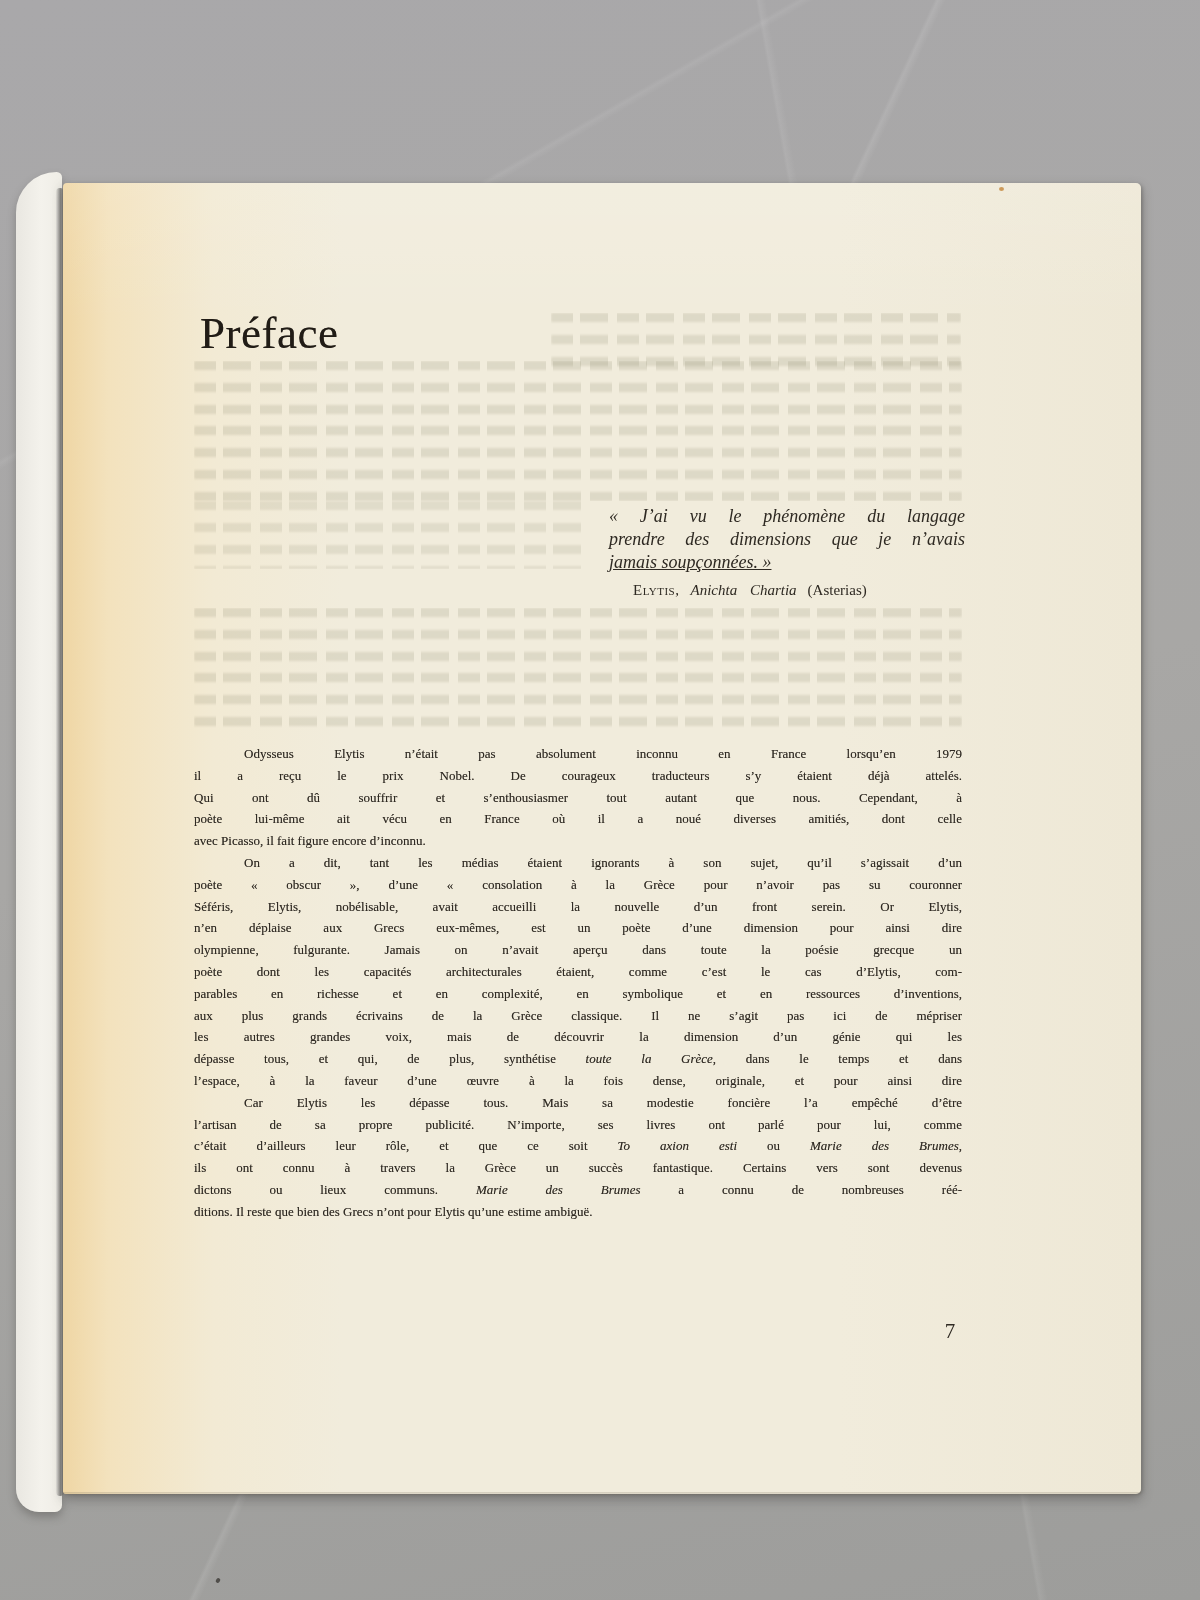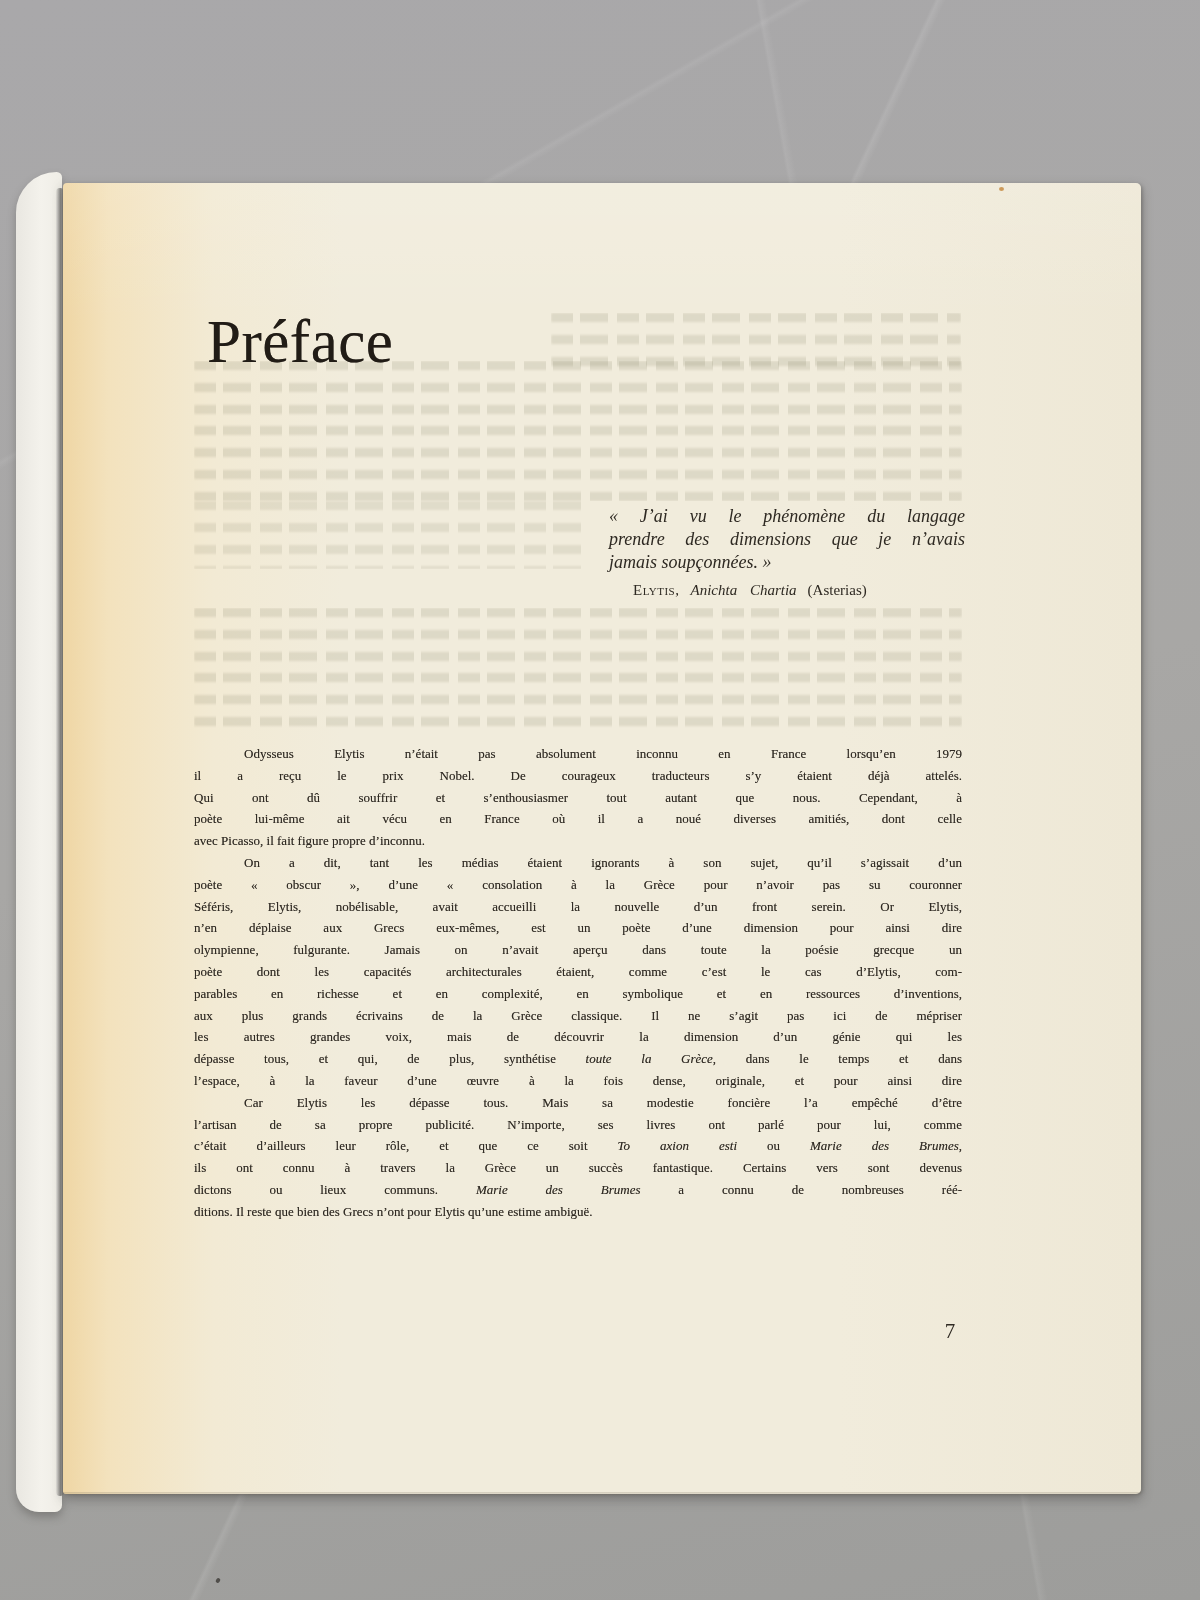--- a/index.html
+++ b/index.html
@@ -46,30 +46,30 @@
     position:absolute; opacity:.55; filter:blur(0.9px);
     background:repeating-linear-gradient(180deg, rgba(124,119,92,0.30) 0 9px, rgba(124,119,92,0) 9px 21.8px);
     -webkit-mask-image:repeating-linear-gradient(90deg,#000 0 22px, transparent 22px 29px, #000 29px 57px, transparent 57px 66px);
             mask-image:repeating-linear-gradient(90deg,#000 0 22px, transparent 22px 29px, #000 29px 57px, transparent 57px 66px);
   }
   .ghost.ga{left:488px; top:130px; width:410px; height:62px;}
   .ghost.gb{left:131px; top:178px; width:768px; height:140px;}
   .ghost.gc{left:131px; top:318px; width:395px; height:68px; opacity:.45;}
   .ghost.gd{left:131px; top:425px; width:768px; height:124px;}
   .heading{
-    position:absolute; left:144px; top:128px; margin:0;
-    font-size:61px; font-weight:normal; line-height:1; letter-spacing:0.5px;
+    position:absolute; left:137px; top:128px; margin:0;
+    font-size:45px; font-weight:normal; line-height:1; letter-spacing:0.5px;
     color:#211c16; text-shadow:0 0 0.4px rgba(33,28,22,0.6);
   }
   .epigraph{
     position:absolute; left:546px; top:322px; width:356px;
     font-size:18px; line-height:23px; color:#2e2922;
   }
   .eline{font-style:italic; text-align:justify; text-align-last:justify;}
-  .eline.last{text-align-last:left;}
+  .eline.last{text-align-last:left;text-decoration:underline;}
   .attribution{
     position:absolute; left:570px; top:399px; width:340px;
     font-size:15px; color:#2e2922; white-space:nowrap;
   }
   .attribution .author{font-variant:small-caps; letter-spacing:0.5px; margin-right:11px;}
   .attribution .work{font-style:italic; word-spacing:9px; margin-right:11px;}
   .bodytext{
     position:absolute; left:131px; top:560px; width:768px;
     font-size:13px; line-height:21.8px; color:#2f2a23;
     text-shadow:0 0 0.3px rgba(47,42,35,0.5);
@@ -116,21 +116,21 @@
     <div class="attribution">
       <span class="author">Elytis,</span><span class="work">Anichta Chartia</span><span class="note">(Asterias)</span>
     </div>
 
     <div class="bodytext" id="body-text">
         <div>
           <div class="bline pfirst">Odysseus Elytis n’était pas absolument inconnu en France lorsqu’en 1979</div>
           <div class="bline">il a reçu le prix Nobel. De courageux traducteurs s’y étaient déjà attelés.</div>
           <div class="bline">Qui ont dû souffrir et s’enthousiasmer tout autant que nous. Cependant, à</div>
           <div class="bline">poète lui-même ait vécu en France où il a noué diverses amitiés, dont celle</div>
-          <div class="bline plast">avec Picasso, il fait figure propre d’inconnu.</div>
+          <div class="bline plast">avec Picasso, il fait figure encore d’inconnu.</div>
         </div>
         <div>
           <div class="bline pfirst">On a dit, tant les médias étaient ignorants à son sujet, qu’il s’agissait d’un</div>
           <div class="bline">poète « obscur », d’une « consolation à la Grèce pour n’avoir pas su couronner</div>
           <div class="bline">Séféris, Elytis, nobélisable, avait accueilli la nouvelle d’un front serein. Or Elytis,</div>
           <div class="bline">n’en déplaise aux Grecs eux-mêmes, est un poète d’une dimension pour ainsi dire</div>
           <div class="bline">olympienne, fulgurante. Jamais on n’avait aperçu dans toute la poésie grecque un</div>
           <div class="bline">poète dont les capacités architecturales étaient, comme c’est le cas d’Elytis, com-</div>
           <div class="bline">parables en richesse et en complexité, en symbolique et en ressources d’inventions,</div>
           <div class="bline">aux plus grands écrivains de la Grèce classique. Il ne s’agit pas ici de mépriser</div>

